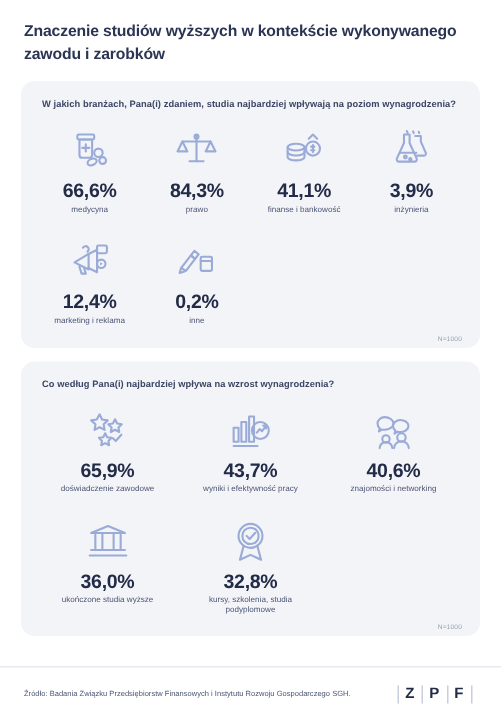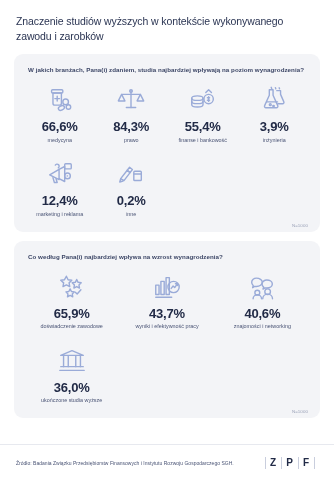--- a/index.html
+++ b/index.html
@@ -17,21 +17,21 @@
     height: 480px;
     background: #ffffff;
     position: relative;
     padding: 12px 14px 0 14px;
   }
 
   
   .title {
     color: #2b3553;
     font-size: 10.5px;
-    font-weight: normal;
+    font-weight: bold;
     line-height: 1.45;
     letter-spacing: -0.1px;
     margin: 2px 0 10px 2px;
     width: 300px;
   }
 
   
   .card {
     background: #f3f4f7;
     border-radius: 9px;
@@ -102,21 +102,21 @@
   .sample-note {
     position: absolute;
     right: 12px;
     bottom: 4px;
     color: #9aa2b8;
     font-size: 4.4px;
     letter-spacing: 0.1px;
   }
 
   
-  .row-2-of-3 { justify-content: space-between; }
+  .row-2-of-3 { justify-content: center; }
   .row-2-of-3 .cell { width: 33.3333%; }
 
   
   .footer {
     position: absolute;
     left: 0;
     right: 0;
     bottom: 0;
     height: 36px;
     border-top: 1px solid #e7e9ef;
@@ -195,21 +195,21 @@
         <div class="icon-wrap">
           <svg width="30" height="30" viewBox="0 0 32 32">
             <ellipse cx="10" cy="14" rx="6" ry="2.4"></ellipse>
             <path d="M4 14v7c0 1.3 2.7 2.4 6 2.4s6-1.1 6-2.4v-7"></path>
             <path d="M4 17.5c0 1.3 2.7 2.4 6 2.4s6-1.1 6-2.4"></path>
             <circle cx="22" cy="15" r="5"></circle>
             <path d="M22 12.5v5M20.7 13.6h2.3M20.7 16.2h2.3"></path>
             <path d="M19 8l3-3 3 3"></path>
           </svg>
         </div>
-        <div class="stat-value">55,4%</div>
+        <div class="stat-value">41,1%</div>
         <div class="stat-label">finanse i bankowość</div>
       </div>
 
       <div class="cell">
         <div class="icon-wrap">
           <svg width="30" height="30" viewBox="0 0 32 32">
             <path d="M11 5h4v6l5 11a1.6 1.6 0 0 1-1.5 2.3h-11A1.6 1.6 0 0 1 6 22l5-11z"></path>
             <path d="M8.2 18h11.6"></path>
             <path d="M19 6h4v4l3.5 8a1.4 1.4 0 0 1-1.3 2h-5"></path>
             <circle cx="12" cy="21" r="1"></circle>
@@ -314,20 +314,32 @@
             <path d="M16 5l12 5H4z"></path>
             <path d="M7 11v11M12 11v11M20 11v11M25 11v11"></path>
             <path d="M4 22h24"></path>
             <path d="M3 26h26"></path>
           </svg>
         </div>
         <div class="stat-value">36,0%</div>
         <div class="stat-label">ukończone studia wyższe</div>
       </div>
 
+      <div class="cell">
+        <div class="icon-wrap">
+          <svg width="30" height="30" viewBox="0 0 32 32">
+            <circle cx="16" cy="12" r="8.5"></circle>
+            <circle cx="16" cy="12" r="5.8"></circle>
+            <path d="M13.2 12l2.2 2.2 4-4.4"></path>
+            <path d="M11 19.5L8.5 29l7.5-3.5 7.5 3.5-2.5-9.5"></path>
+          </svg>
+        </div>
+        <div class="stat-value">32,8%</div>
+        <div class="stat-label">kursy, szkolenia, studia podyplomowe</div>
+      </div>
 
       <div class="cell"></div>
     </div>
 
     <div class="sample-note">N=1000</div>
   </div>
 
   <div class="footer">
     <div class="source">Źródło: Badania Związku Przedsiębiorstw Finansowych i Instytutu Rozwoju Gospodarczego SGH.</div>
     <div class="logo">

